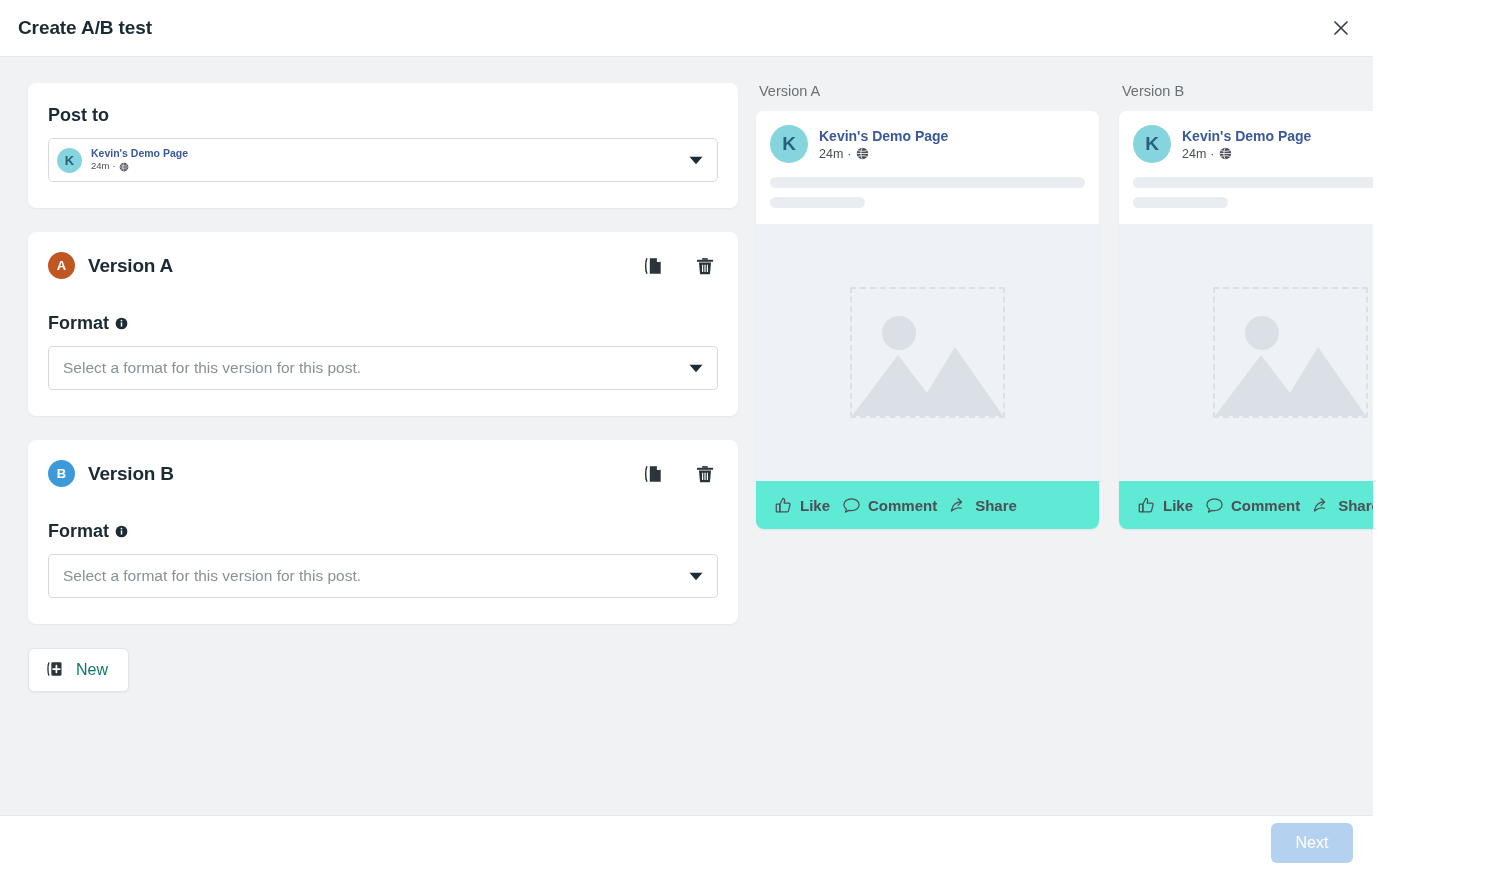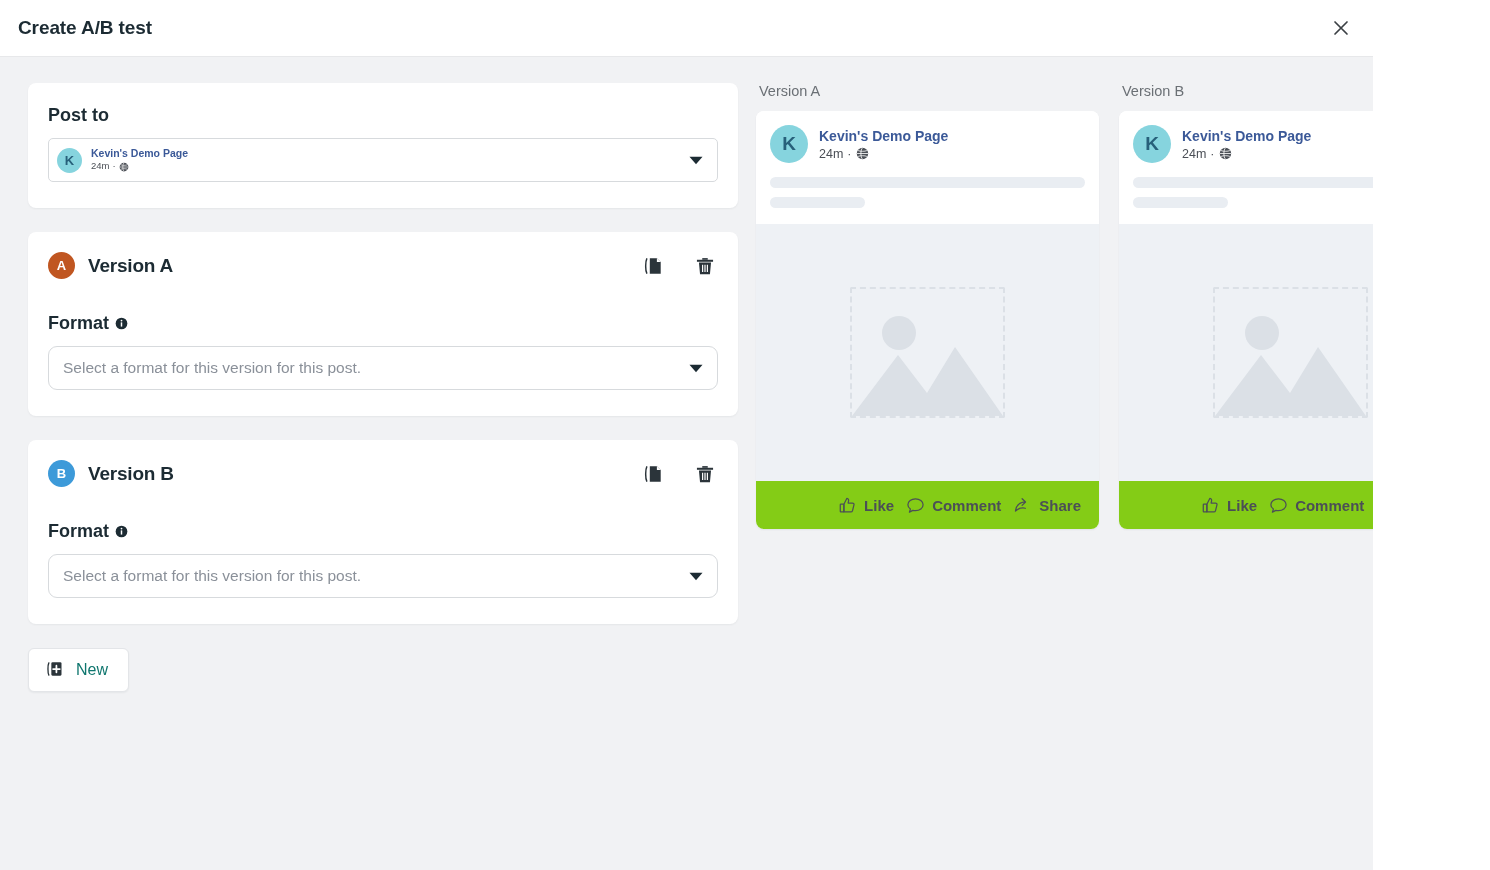--- a/index.html
+++ b/index.html
@@ -99,21 +99,21 @@
   }
   .icon-btn svg { display: block; }
 
   .format-block { padding: 0 20px 26px 20px; margin-top: 34px; }
   .format-label { display: flex; align-items: center; gap: 6px; margin-bottom: 12px; }
   .info-dot svg { display: block; }
 
   .format-select {
     height: 44px;
     border: 1px solid #d7dadd;
-    border-radius: 9px;
+    border-radius: 4px;
     background: #ffffff;
     display: flex; align-items: center;
     padding: 0 14px;
     cursor: pointer;
     font-size: 15.5px;
     color: #8a9099;
   }
   .format-select .caret { margin-left: auto; }
 
   
@@ -155,23 +155,23 @@
   .img-ph {
     width: 155px; height: 131px;
     border: 2px dashed #dbe0e6;
     border-radius: 2px;
     position: relative;
     overflow: hidden;
   }
   .img-ph svg { display: block; position: absolute; left: 0; top: 0; }
 
   .pc-actions {
-    background: #84cc16;
+    background: #5eead4;
     height: 48px;
-    display: flex; align-items: center; justify-content: flex-end;
+    display: flex; align-items: center; justify-content: flex-start;
     padding: 8px 12px;
   }
   .pc-action {
     display: flex; align-items: center; gap: 7px;
     cursor: pointer; background: none; border: none; padding: 4px 6px;
   }
   .pc-action-label { font-size: 15px; font-weight: bold; color: #4b4f56; }
   .pc-action svg { display: block; }
 
   
@@ -463,14 +463,17 @@
               </span>
               <span class="pc-action-label">Share</span>
             </button>
           </div>
         </div>
       </div>
 
     </div>
   </div>
 
+  <div class="modal-footer">
+    <button class="next-btn" disabled="">Next</button>
+  </div>
 
 </div>
 
 </body></html>

